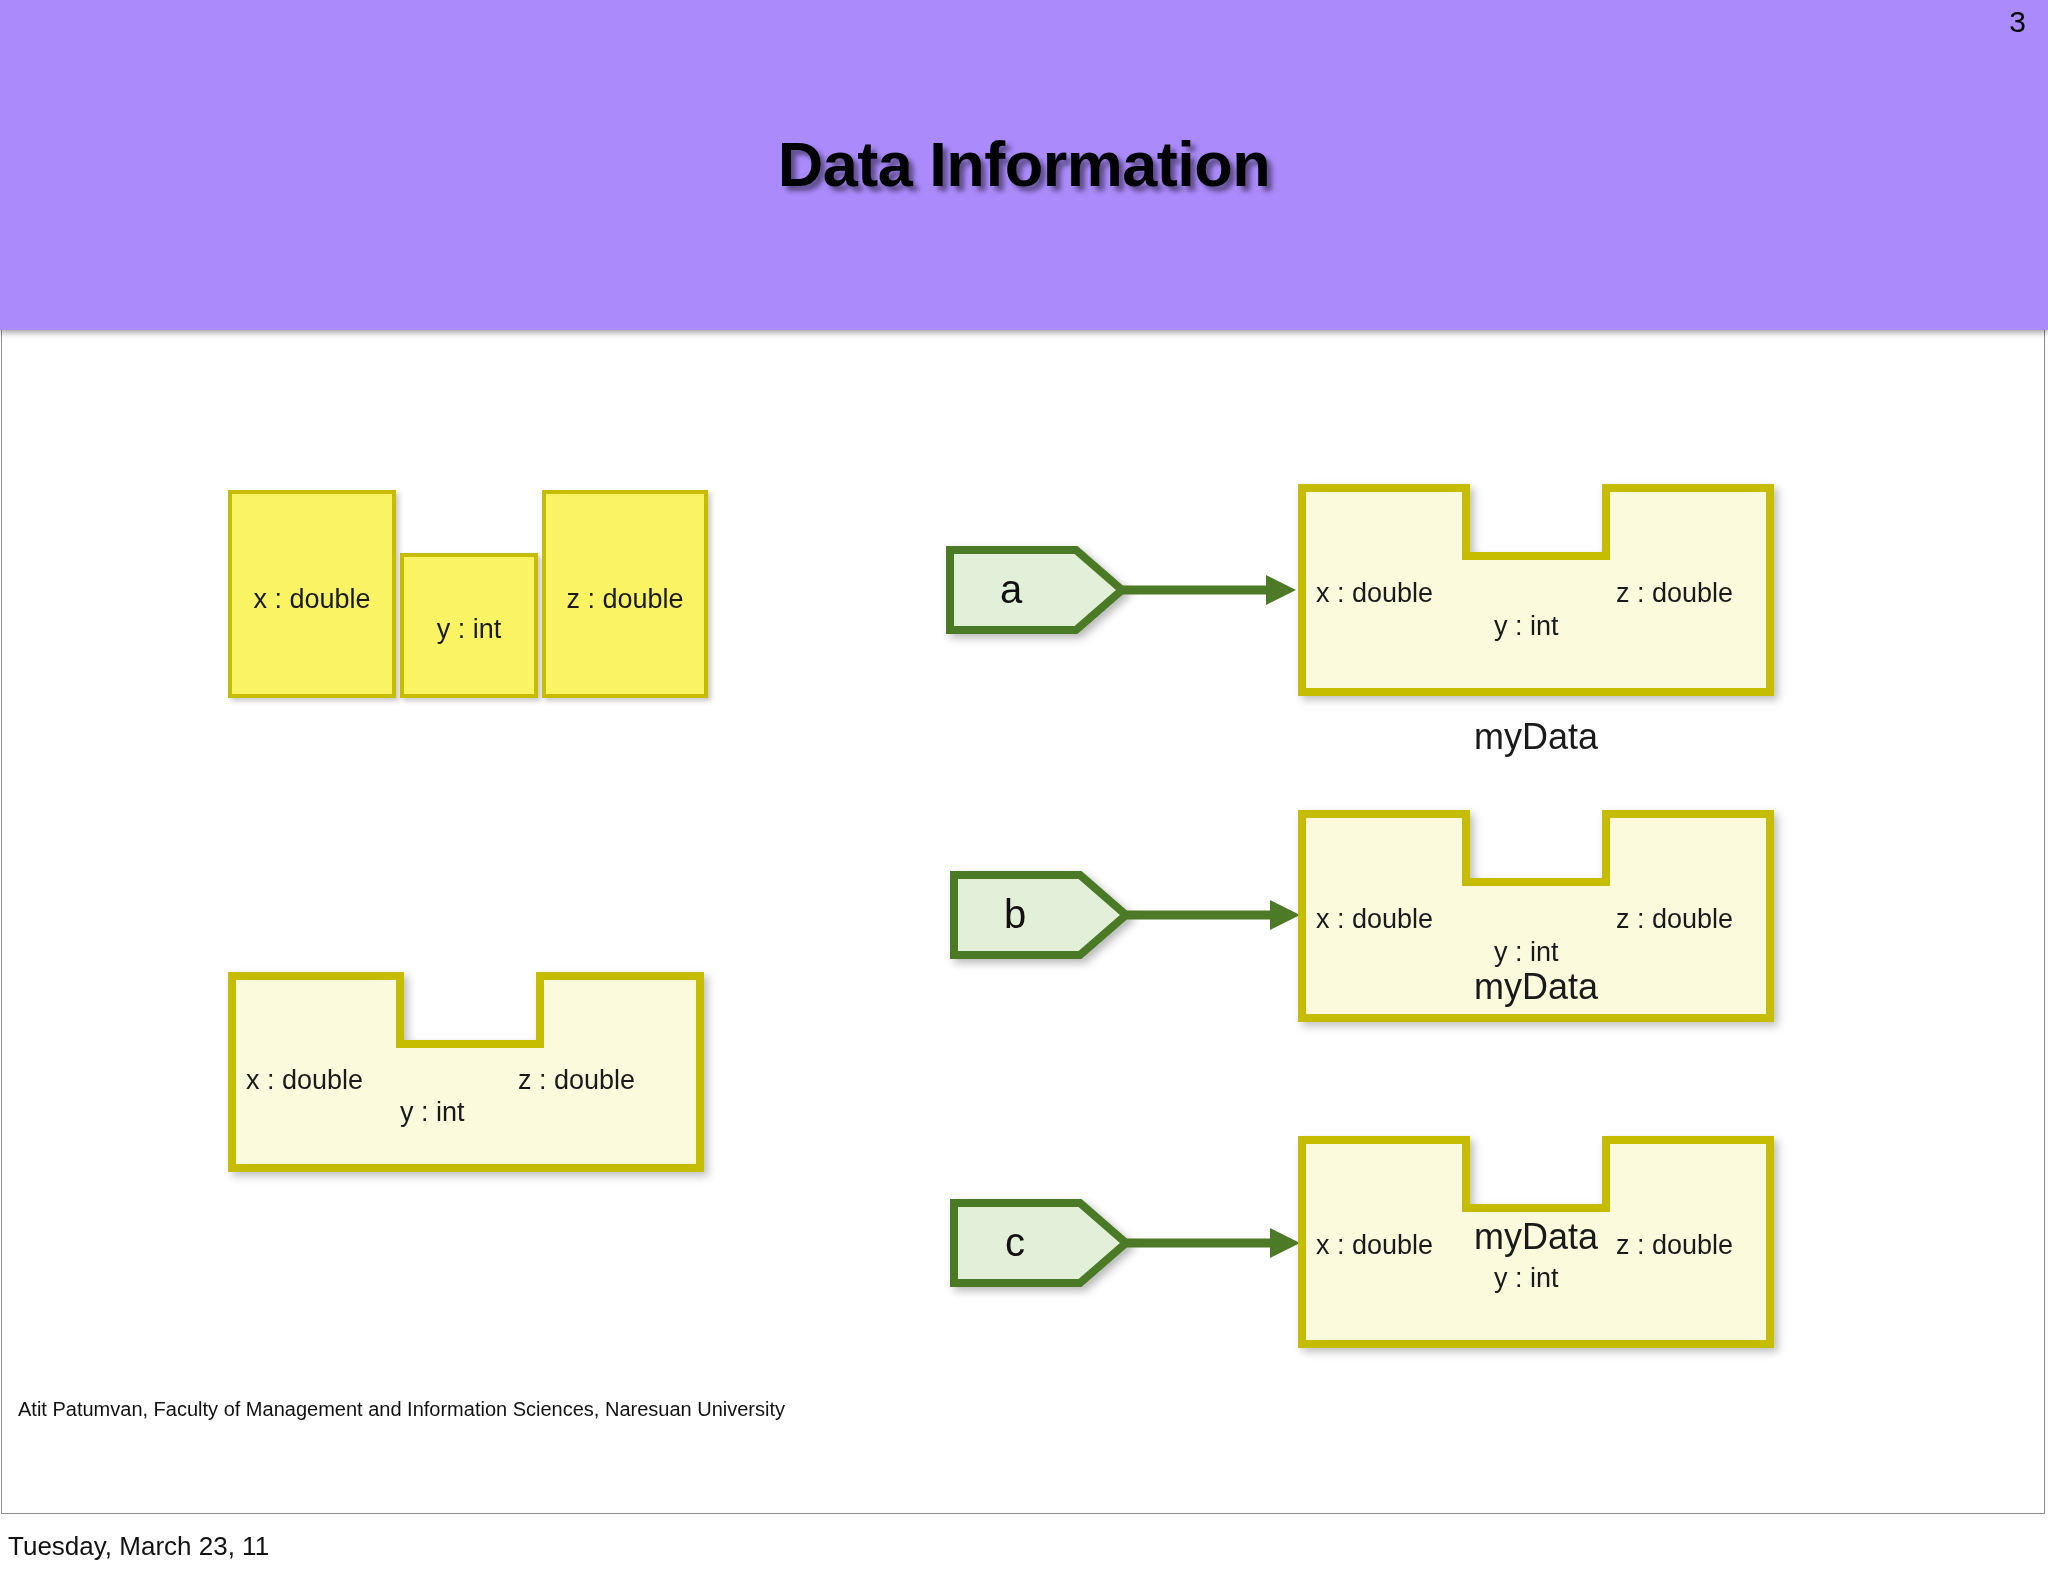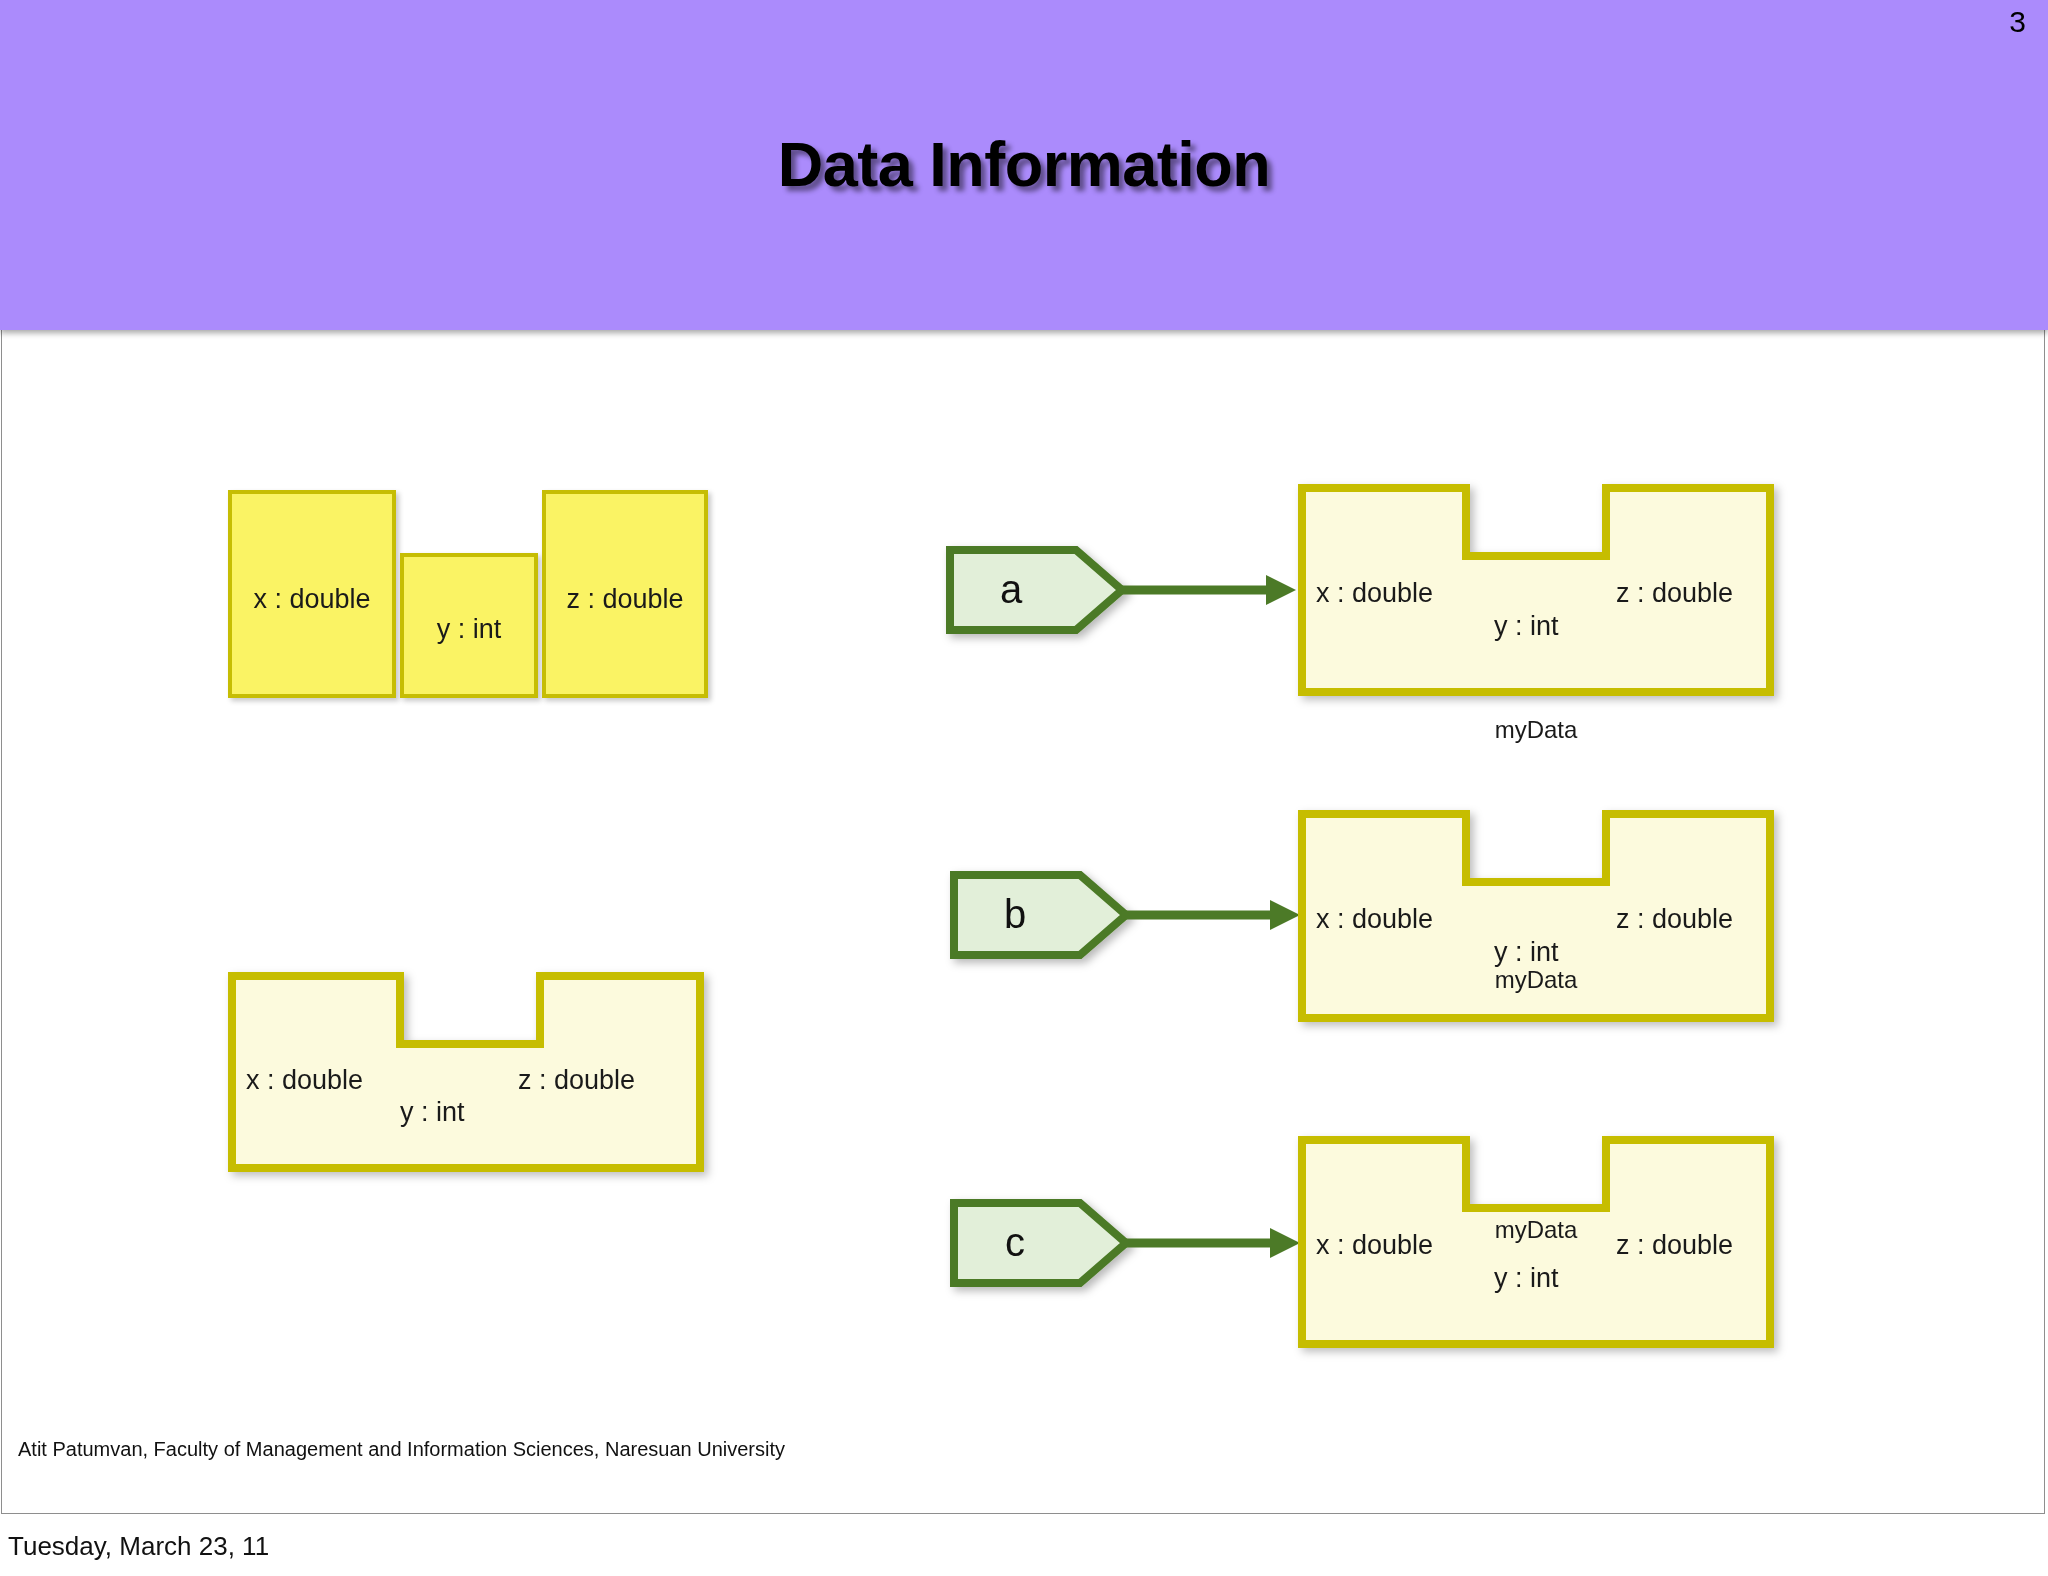--- a/index.html
+++ b/index.html
@@ -112,31 +112,31 @@
   }
 
   
   .arrow { position: absolute; }
   .arrow svg { display: block; overflow: visible; }
 
   
   .caption {
     position: absolute;
     font-family: "Liberation Sans", sans-serif;
-    font-size: 24px;
+    font-size: 36px;
     color: #1a1a1a;
     white-space: nowrap;
     text-align: center;
   }
 
   
   .footer-note {
     position: absolute;
     left: 18px;
-    top: 1438px;
+    top: 1398px;
     font-family: "Liberation Sans", sans-serif;
     font-size: 20px;
     color: #111111;
     white-space: nowrap;
   }
   .footer-date {
     position: absolute;
     left: 8px;
     top: 1531px;
     font-family: "Liberation Sans", sans-serif;

